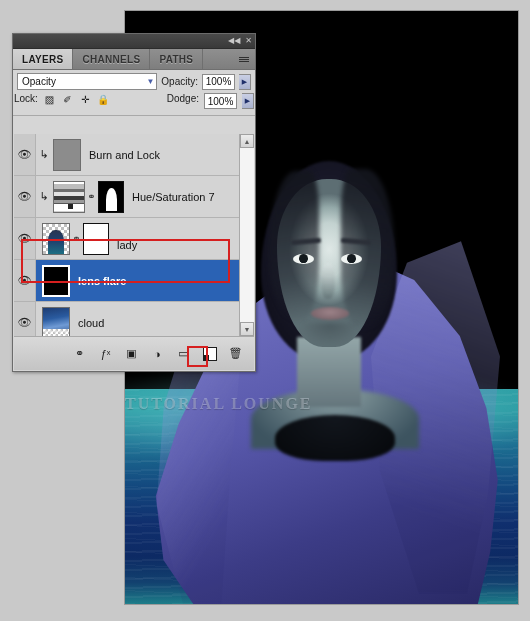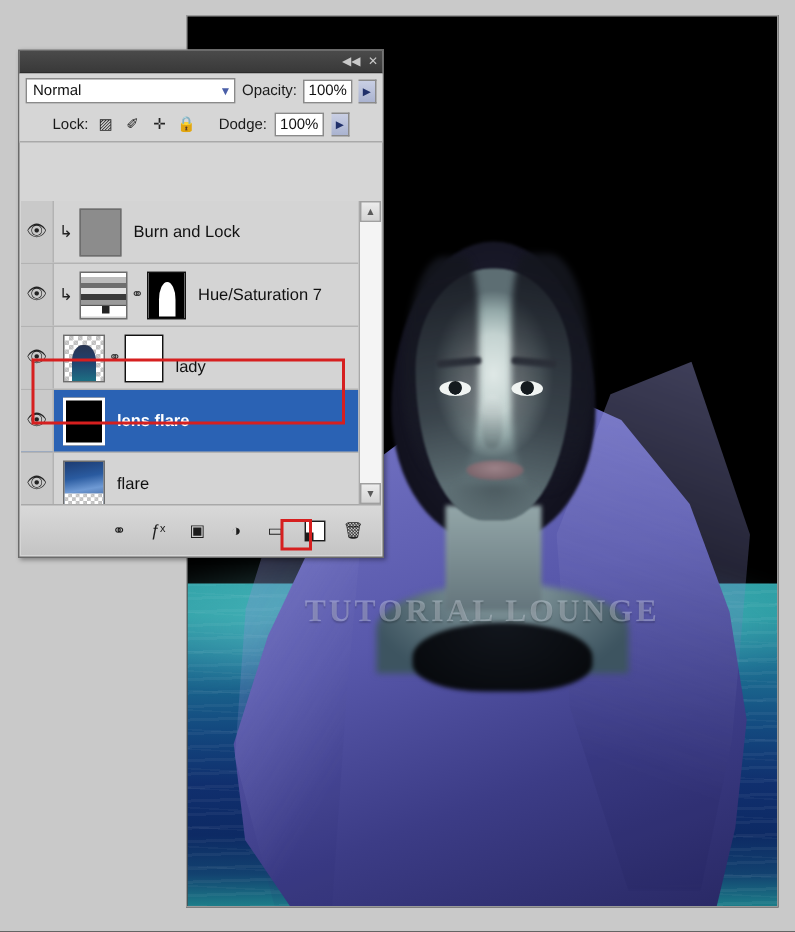--- a/index.html
+++ b/index.html
@@ -143,24 +143,24 @@
     border-radius:50% 50% 0 0;filter:blur(2px);
   }
   #top-dark{
     position:absolute;left:150px;top:404px;width:120px;height:46px;
     background:radial-gradient(ellipse at 50% 0%, #12161d, #05070a);
     border-radius:50% 50% 40% 40%;filter:blur(1.5px);
   }
 
   
   #watermark{
-    position:absolute;left:0;top:384px;width:100%;text-align:center;
+    position:absolute;left:0;top:384px;width:100%;
     color:rgba(230,235,245,.34);
     font-family:"Liberation Serif", serif;
-    font-size:21px;letter-spacing:2px;font-weight:700;
+    font-size:16px;letter-spacing:2px;font-weight:700;
     text-shadow:0 1px 1px rgba(0,0,0,.18);
     pointer-events:none;white-space:nowrap;
   }
 
   
   #layers-panel{
     position:absolute;left:12px;top:33px;width:244px;height:339px;
     background:#d6d6d6;
     border:1px solid #6b6b6b;
     box-shadow:1px 1px 3px rgba(0,0,0,.35);
@@ -213,21 +213,21 @@
     box-sizing:border-box;
   }
   .spin{
     width:12px;height:16px;background:linear-gradient(180deg,#c9cfe4,#aab3d0);
     border:1px solid #8a8a8a;border-left:none;box-sizing:border-box;
     display:flex;align-items:center;justify-content:center;
     font-size:7px;color:#20306a;
   }
 
   #lock-row{
-    height:22px;display:flex;align-items:center;gap:5px;padding:0 22px;
+    height:22px;display:flex;align-items:flex-start;gap:5px;padding:0 1px;
     background:#d6d6d6;border-bottom:1px solid #a9a9a9;
   }
   .lock-ico{width:13px;height:13px;display:flex;align-items:center;justify-content:center;font-size:10px;color:#232323;}
   #lock-spacer{flex:1;}
 
   
   #layer-list{
     position:absolute;left:1px;top:100px;right:1px;bottom:35px;
     background:#d4d4d4;overflow:hidden;
   }
@@ -391,24 +391,36 @@
   <div id="watermark">TUTORIAL LOUNGE</div>
 </div>
 
 <div id="layers-panel">
 
   <div id="panel-titlebar">
     <span class="tb-btn">◀◀</span>
     <span class="tb-btn">✕</span>
   </div>
 
+  <div id="panel-tabs">
+    <div class="ptab active">LAYERS</div>
+    <div class="ptab">CHANNELS</div>
+    <div class="ptab">PATHS</div>
+    <div id="tabs-spacer">
+      <span id="panel-menu-icon">
+          <i></i>
+          <i></i>
+          <i></i>
+        </span>
+    </div>
+  </div>
 
   <div id="blend-row">
     <div id="blend-select">
-      <span>Normal</span>
+      <span>Opacity</span>
       <span class="chev">▼</span>
     </div>
     <span class="fld-label">Opacity:</span>
     <div class="num-box">100%</div>
     <div class="spin">▶</div>
   </div>
 
   <div id="lock-row">
     <span class="fld-label">Lock:</span>
     <span class="lock-ico">▨</span>
@@ -466,21 +478,21 @@
         <span class="layer-name">lens flare</span>
       </div>
 
       <div class="layer-row">
         <div class="eye-cell">
           <span class="eye-ico">👁</span>
         </div>
         <div class="thumb th-cloudimg" style="margin-left:6px;">
           <span class="th-cloud-bottom"></span>
         </div>
-        <span class="layer-name">flare</span>
+        <span class="layer-name">cloud</span>
       </div>
 
     </div>
 
     <div id="layer-scroll">
       <div class="sb-arrow" id="sb-up">▲</div>
       <div id="sb-track"></div>
       <div class="sb-arrow" id="sb-down">▼</div>
     </div>
   </div>

